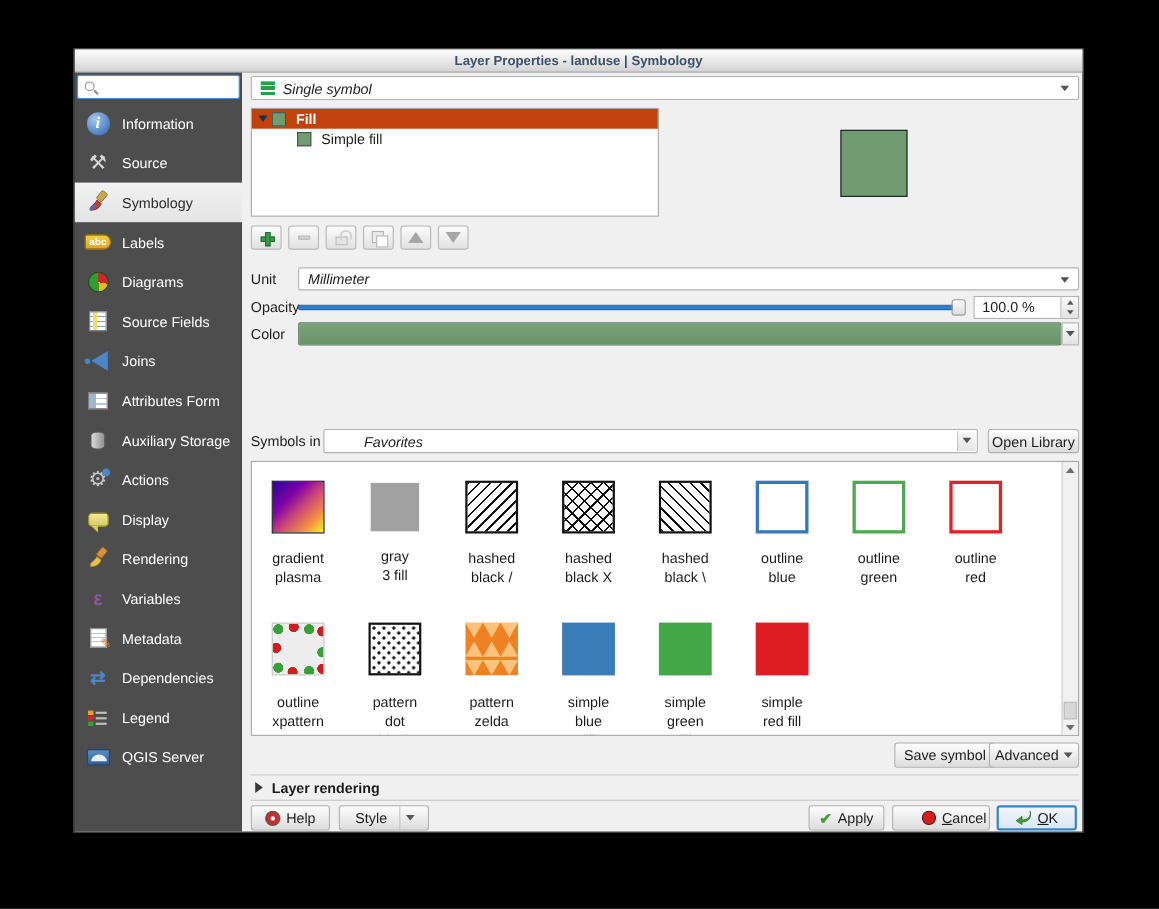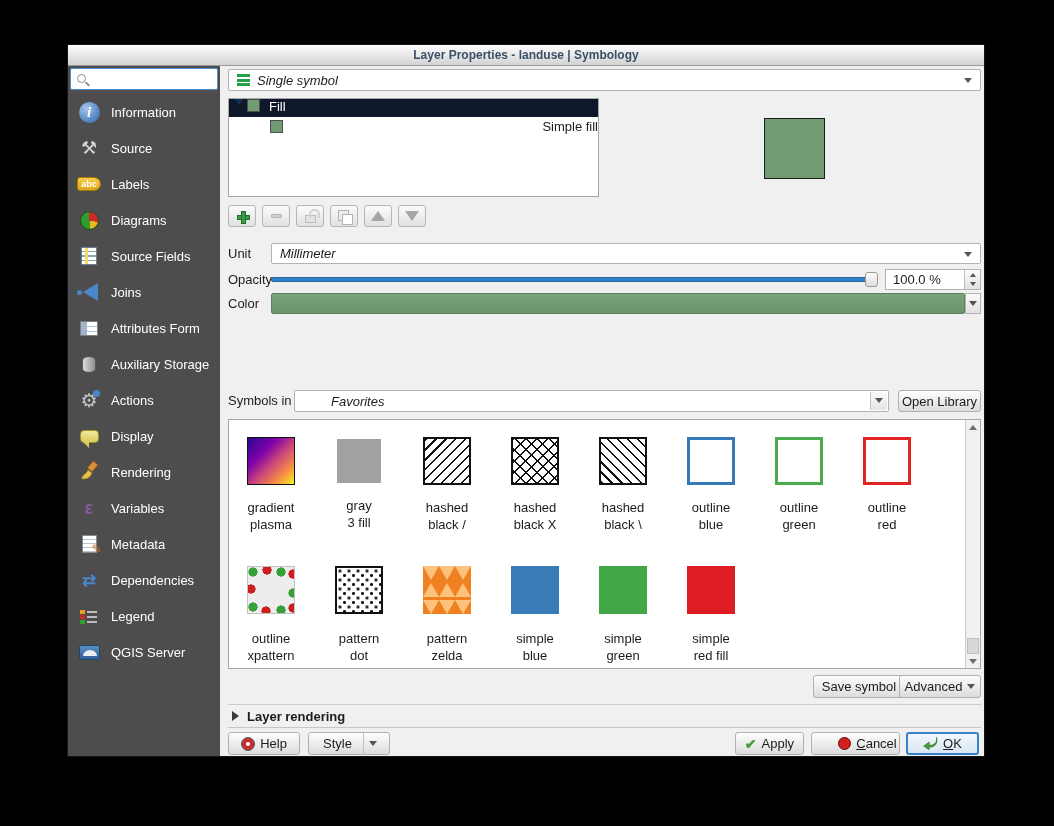--- a/index.html
+++ b/index.html
@@ -71,25 +71,25 @@
 
   
   .combo { position:absolute; background:#fff; border:1px solid #b2b2b2; border-radius:2px;
            display:flex; align-items:center; font-size:13px; color:#1c1c1c; padding:0 8px;font-style:italic; }
   .caret { width:0; height:0; border-left:4px solid transparent; border-right:4px solid transparent; border-top:5px solid #555; }
   .combo .caret { position:absolute; right:8px; top:50%; margin-top:-2px; }
   .layers-ico { width:13px; height:13px; margin-right:7px; flex:0 0 13px;
                 background:repeating-linear-gradient(180deg, #27a04a 0 3px, transparent 3px 4.6px); }
 
   .tree { position:absolute; left:160px; top:53px; width:371px; height:99px; background:#fff; border:1px solid #a6a6a6; }
-  .tree-row-fill { height:18px; background:#0f172a; display:flex; align-items:flex-start; color:#fff; font-weight:normal; font-size:13px; }
+  .tree-row-fill { height:18px; background:#c2410c; display:flex; align-items:center; color:#fff; font-weight:bold; font-size:13px; }
   .branch-arrow { width:0; height:0; border-left:4px solid transparent; border-right:4px solid transparent;
                   border-top:6px solid #0d3455; margin:0 4px 0 6px; }
   .swatch { width:13px; height:13px; background:#719b70; border:1px solid #4e4e4e; margin-right:9px; }
-  .tree-row-child { height:19px; display:flex; align-items:center; font-size:13px; color:#1c1c1c; padding-left:41px;justify-content:space-between; }
+  .tree-row-child { height:19px; display:flex; align-items:center; font-size:13px; color:#1c1c1c; padding-left:41px; }
 
   .preview { position:absolute; left:696px; top:73px; width:61px; height:61px; background:#719b70; border:1px solid #1d1d1d; }
 
   .tbtn { position:absolute; top:160px; width:28px; height:22px; background:linear-gradient(#fbfbfb,#e1e1e1);
           border:1px solid #b6b6b6; border-radius:3px; display:flex; align-items:center; justify-content:center; position:absolute; }
   .tb-add-g { position:relative; width:11px; height:11px; }
   .tb-add-g::before { content:""; position:absolute; left:0; top:4px; width:11px; height:3px; background:#3c9a4a; border:1px solid #1f6e2c; }
   .tb-add-g::after { content:""; position:absolute; left:4px; top:0; width:3px; height:11px; background:#3c9a4a; border:1px solid #1f6e2c; }
   .tb-minus-g { width:11px; height:4px; background:#d2d2d2; border:1px solid #b5b5b5; border-radius:1px; }
   .tb-lock-g { position:relative; width:11px; height:8px; background:#e4e4e4; border:1px solid #bcbcbc; margin-top:6px; }
@@ -200,20 +200,30 @@
       <div class="nav-item">
         <span class="si si-info">
             <span class="ball"></span>
           </span>
         <span>Information</span>
       </div>
       <div class="nav-item">
         <span class="si si-source"></span>
         <span>Source</span>
       </div>
+      <div class="nav-item selected">
+        <span class="si">
+          <svg width="22" height="22" viewBox="0 0 22 22">
+              <rect x="12" y="1" width="6" height="9" rx="1" transform="rotate(40 15 5)" fill="#caa64e" stroke="#86682a" stroke-width="0.8"></rect>
+              <path d="M4 18 C4 13 8 14 10 9 L14 12 C12 17 9 18 4 18 Z" fill="#c04040" stroke="#7a2020" stroke-width="0.8"></path>
+              <path d="M4 18 C6 16 7 15 8 13" stroke="#4a6ab8" stroke-width="2.5" fill="none"></path>
+            </svg>
+        </span>
+        <span>Symbology</span>
+      </div>
       <div class="nav-item">
         <span class="si">
             <span class="si-labels-tag"></span>
           </span>
         <span>Labels</span>
       </div>
       <div class="nav-item">
         <span class="si">
             <span class="si-diagrams-pie"></span>
           </span>

